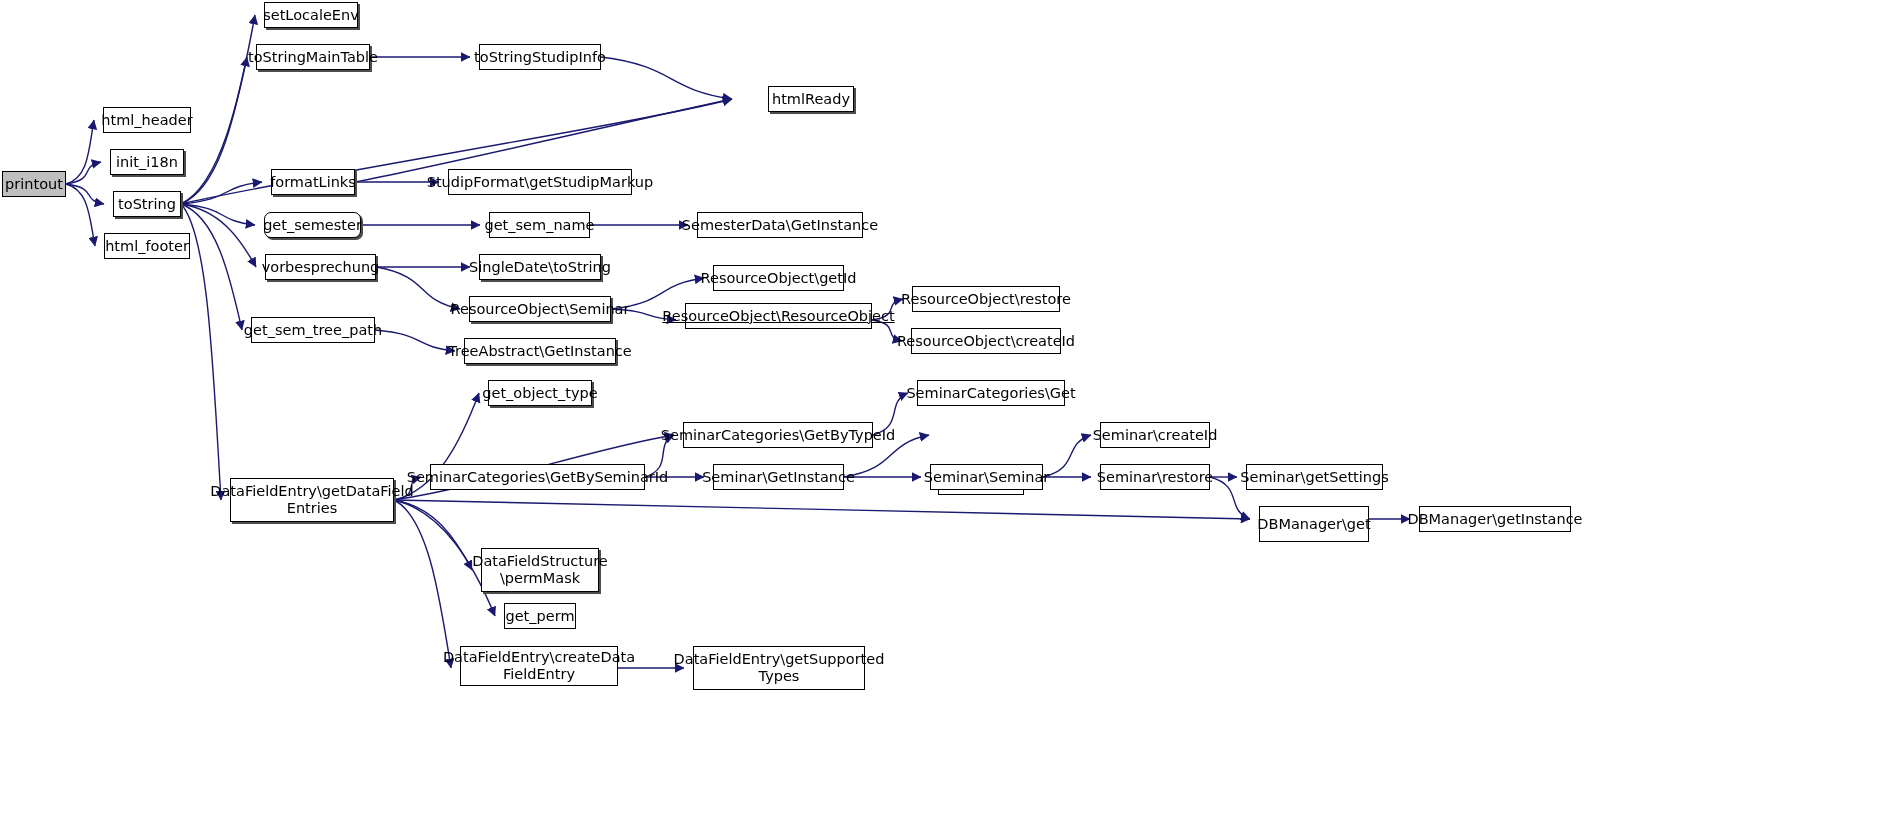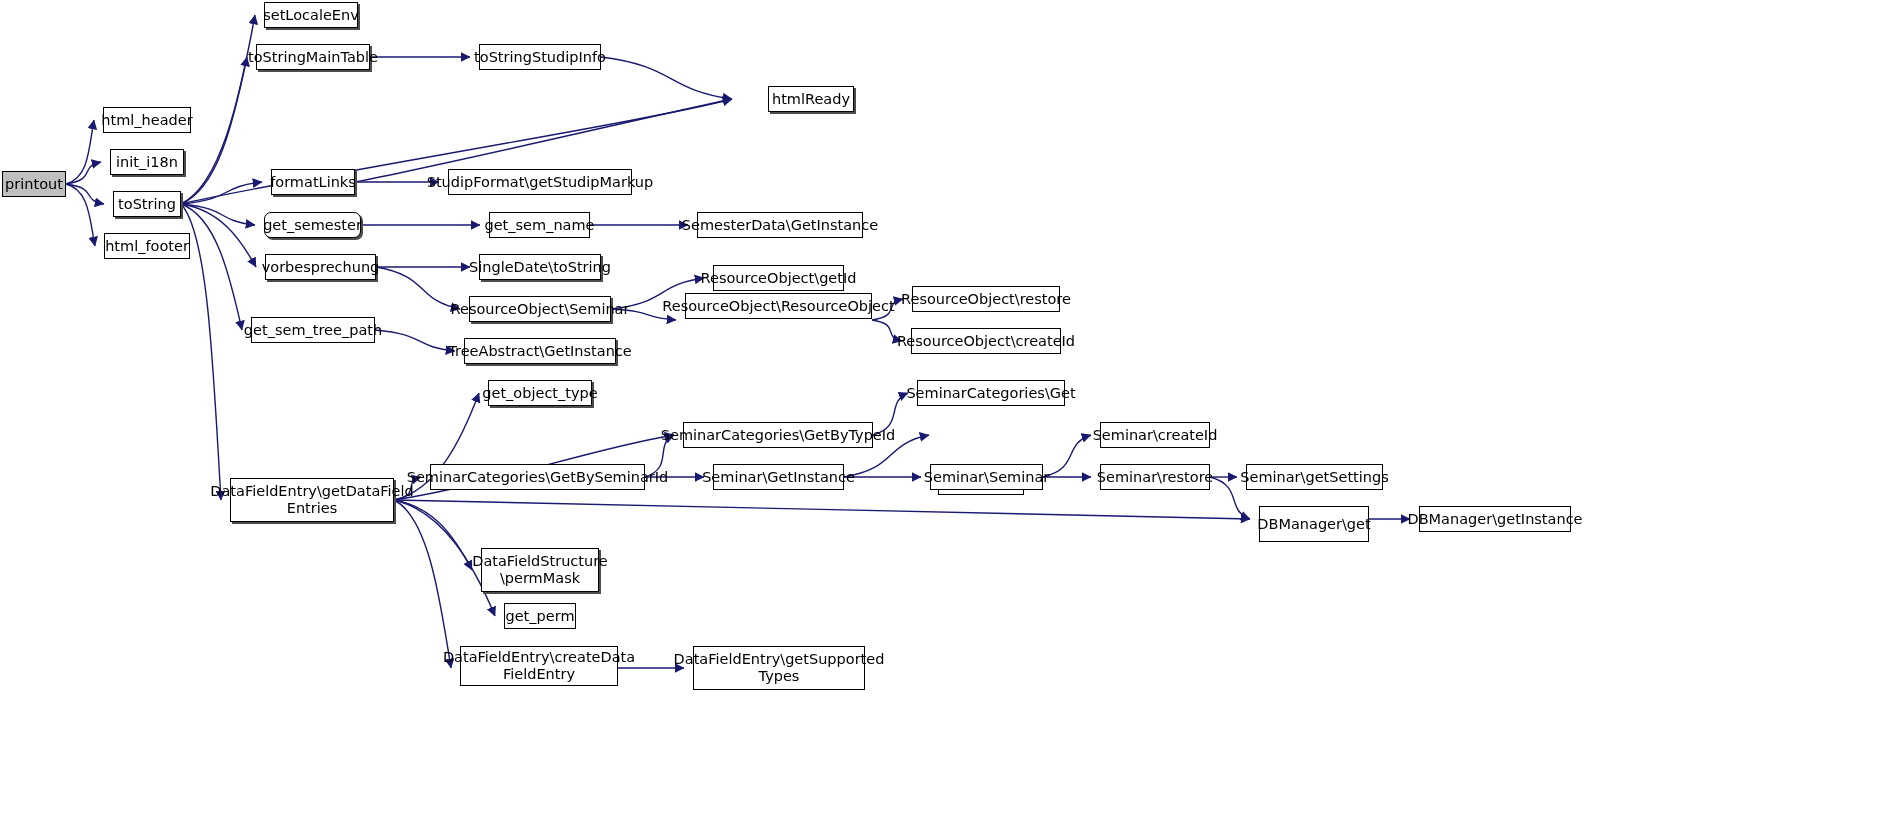--- a/index.html
+++ b/index.html
@@ -113,21 +113,21 @@
       <div class="node shadow" style="left: 768px; top: 86px; width: 86px; height: 26px;">htmlReady</div>
       <div class="node shadow" style="left: 271px; top: 169px; width: 84px; height: 26px;">formatLinks</div>
       <div class="node" style="left: 448px; top: 169px; width: 184px; height: 26px;">StudipFormat\getStudipMarkup</div>
       <div class="node shadow" style="left: 264px; top: 212px; width: 97px; height: 26px; border-radius: 7px;">get_semester</div>
       <div class="node" style="left: 489px; top: 212px; width: 101px; height: 26px;">get_sem_name</div>
       <div class="node" style="left: 697px; top: 212px; width: 166px; height: 26px;">SemesterData\GetInstance</div>
       <div class="node shadow" style="left: 265px; top: 254px; width: 111px; height: 26px;">vorbesprechung</div>
       <div class="node shadow" style="left: 479px; top: 254px; width: 122px; height: 26px;">SingleDate\toString</div>
       <div class="node shadow" style="left: 469px; top: 296px; width: 142px; height: 26px;">ResourceObject\Seminar</div>
       <div class="node" style="left: 713px; top: 265px; width: 131px; height: 26px;">ResourceObject\getId</div>
-      <div class="node" style="left: 685px; top: 293px; width: 187px; height: 26px;">ResourceObject\ResourceObject</div>
+      <div class="node" style="left: 685px; top: 303px; width: 187px; height: 26px; text-decoration: underline;">ResourceObject\ResourceObject</div>
       <div class="node" style="left: 912px; top: 286px; width: 148px; height: 26px;">ResourceObject\restore</div>
       <div class="node" style="left: 911px; top: 328px; width: 150px; height: 26px;">ResourceObject\createId</div>
       <div class="node" style="left: 251px; top: 317px; width: 124px; height: 26px;">get_sem_tree_path</div>
       <div class="node shadow" style="left: 464px; top: 338px; width: 152px; height: 26px;">TreeAbstract\GetInstance</div>
       <div class="node shadow" style="left: 488px; top: 380px; width: 104px; height: 26px;">get_object_type</div>
       <div class="node" style="left: 917px; top: 380px; width: 148px; height: 26px;">SeminarCategories\Get</div>
       <div class="node" style="left: 683px; top: 422px; width: 190px; height: 26px;">SeminarCategories\GetByTypeId</div>
       <div class="node" style="left: 938px; top: 422px; width: 86px; height: 26px; margin-top: 47px;">Seminar\getId</div>
       <div class="node" style="left: 1100px; top: 422px; width: 110px; height: 26px;">Seminar\createId</div>
       <div class="node shadow" style="left: 230px; top: 478px; width: 164px; height: 44px;">DataFieldEntry\getDataField

